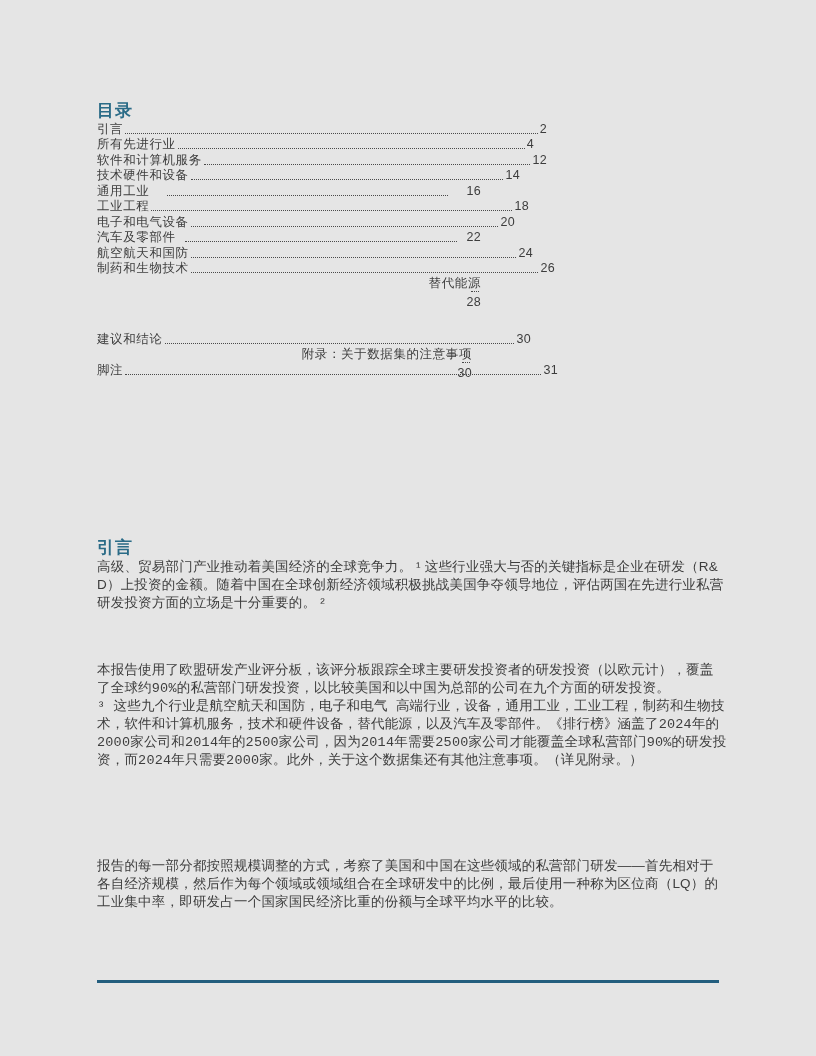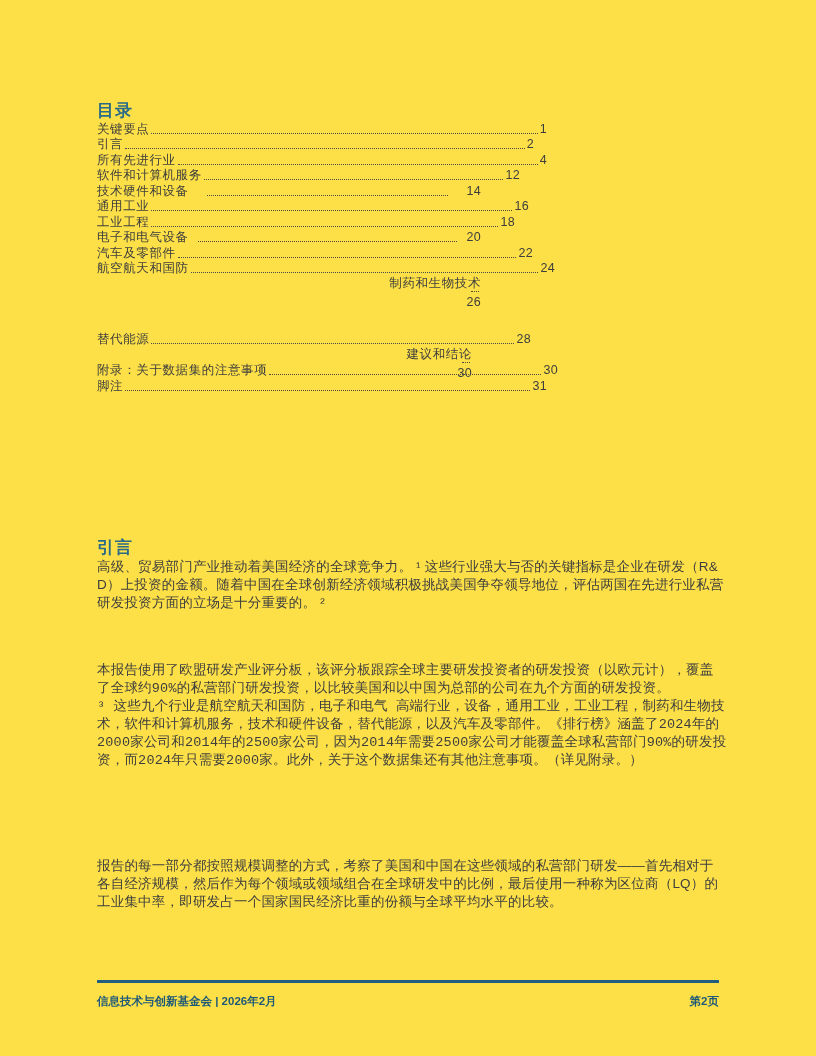--- a/index.html
+++ b/index.html
@@ -8,21 +8,21 @@
     --footer-text:#1E5A78;
     --body-text:#3D3D3D;
   }
   *{margin:0;padding:0;box-sizing:border-box;}
   html,body{background:#ffffff;}
   body{
     width:816px;height:1056px;position:relative;overflow:hidden;
     font-family:"Liberation Sans","DejaVu Sans",sans-serif;
     color:var(--body-text);
   }
-  .page{position:absolute;inset:0;background:#fde047;}
+  .page{position:absolute;inset:0;background:#e5e5e5;}
 
   
   .toc-title{
     position:absolute;left:97px;top:99px;
     font-size:17px;font-weight:700;color:var(--accent);
     letter-spacing:1px;
   }
   .toc{
     position:absolute;left:97px;top:121px;
     display:flex;flex-direction:column;
@@ -83,25 +83,20 @@
   }
 </style>
 </head>
 <body>
 
 <div class="page">
 
   <div class="toc-title">目录</div>
 
   <div class="toc" id="toc">
-      <div class="toc-row">
-        <span class="toc-label">关键要点</span>
-        <span class="toc-dots"></span>
-        <span class="toc-page">1</span>
-      </div>
       <div class="toc-row">
         <span class="toc-label">引言</span>
         <span class="toc-dots"></span>
         <span class="toc-page">2</span>
       </div>
       <div class="toc-row">
         <span class="toc-label">所有先进行业</span>
         <span class="toc-dots"></span>
         <span class="toc-page">4</span>
       </div>
@@ -179,18 +174,14 @@
 术，软件和计算机服务，技术和硬件设备，替代能源，以及汽车及零部件。《排行榜》涵盖了2024年的
 2000家公司和2014年的2500家公司，因为2014年需要2500家公司才能覆盖全球私营部门90%的研发投
 资，而2024年只需要2000家。此外，关于这个数据集还有其他注意事项。（详见附录。）</p>
 
   <p class="para para-3">报告的每一部分都按照规模调整的方式，考察了美国和中国在这些领域的私营部门研发——首先相对于
 各自经济规模，然后作为每个领域或领域组合在全球研发中的比例，最后使用一种称为区位商（LQ）的
 工业集中率，即研发占一个国家国民经济比重的份额与全球平均水平的比较。</p>
 
   <div class="footer-rule"></div>
 
-  <div class="footer">
-    <span>信息技术与创新基金会 | 2026年2月</span>
-    <span>第2页</span>
-  </div>
 
 </div>
 
 </body></html>

